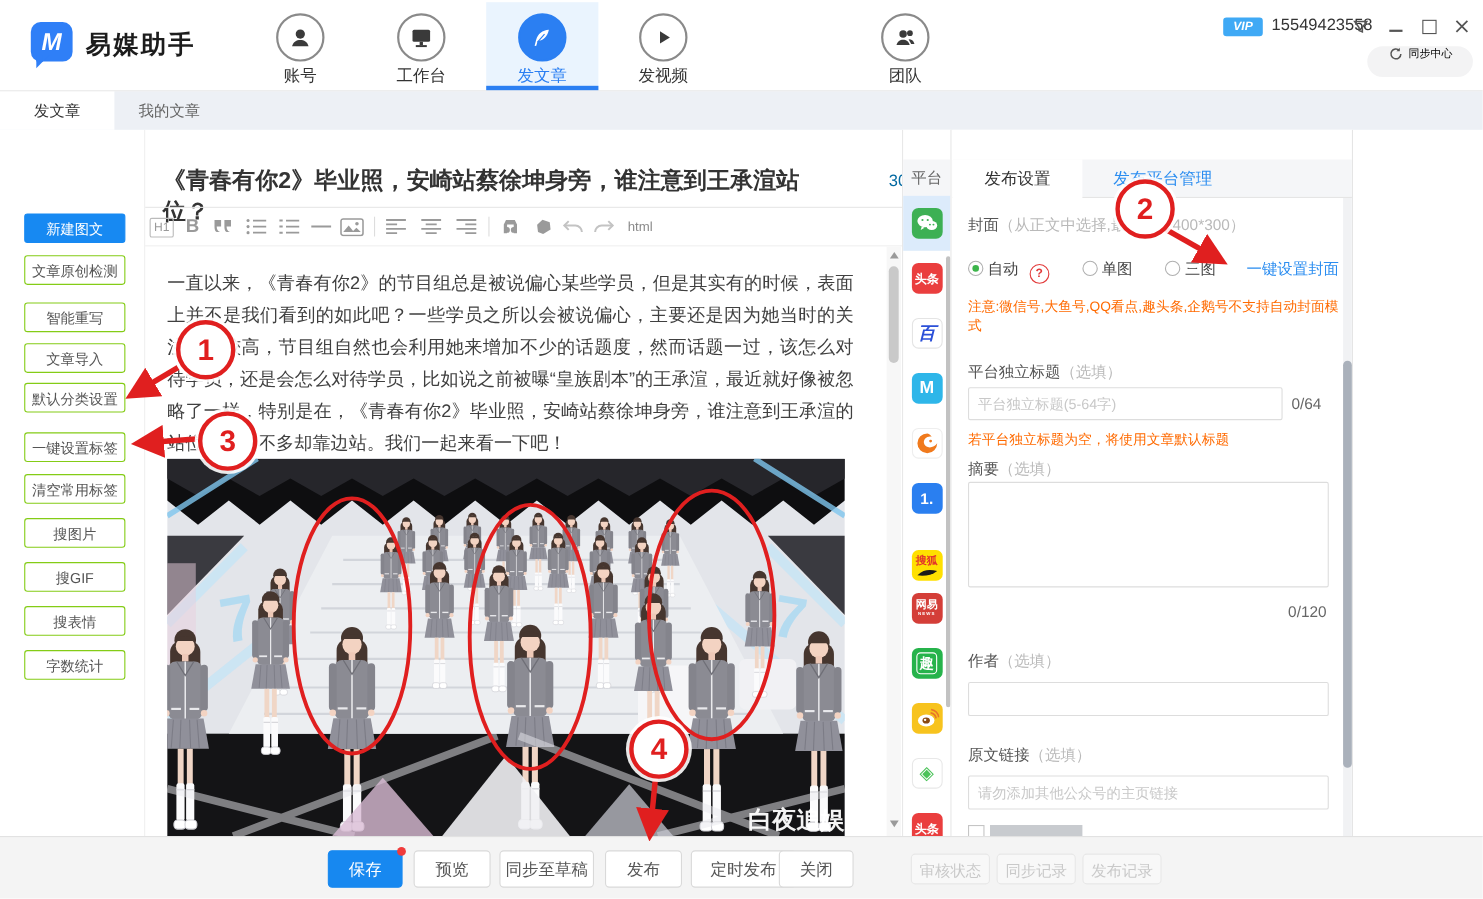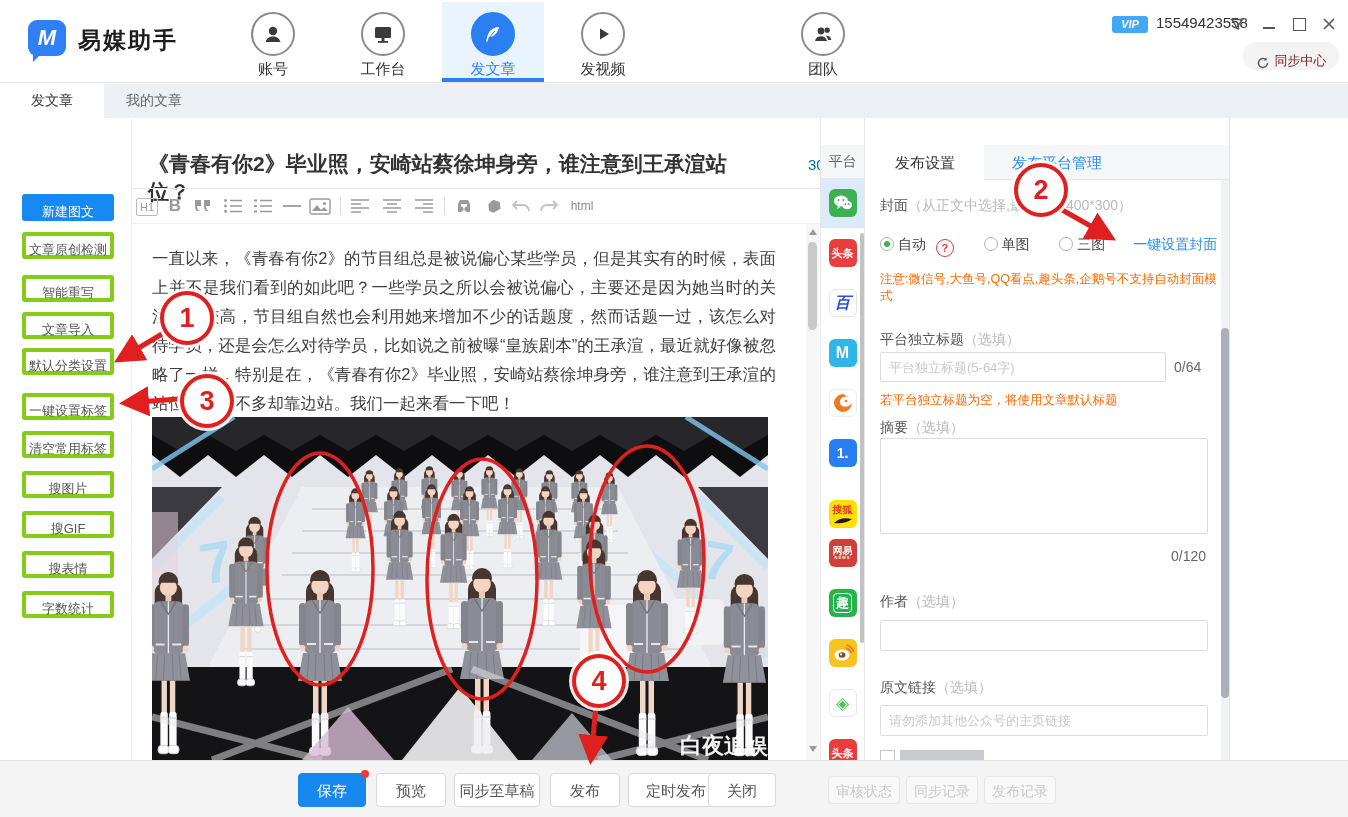--- a/index.html
+++ b/index.html
@@ -14,27 +14,27 @@
   .nav-item{position:absolute;top:2px;width:102px;height:80px;text-align:center;cursor:pointer;}
   .nav-item .cir{width:44px;height:44px;border-radius:50%;border:2px solid #8a8a8a;margin:10px auto 4px auto;display:flex;align-items:center;justify-content:center;box-sizing:border-box;}
   .nav-item .lbl{font-size:15px;color:#333;}
   .nav-item.active{background:#eaf4fe;}
   .nav-item.active .cir{background:#2b7ff2;border-color:#2b7ff2;}
   .nav-item.active .lbl{color:#2b7ff2;}
   .nav-item.active::after{content:"";position:absolute;left:0;bottom:0;width:100%;height:4px;background:#2b7ff2;}
   .vip{position:absolute;left:1112px;top:16px;width:36px;height:17px;background:#3fa9f5;border-radius:3px;color:#fff;font-size:11px;font-weight:bold;font-style:italic;text-align:center;line-height:17px;}
   .phone{position:absolute;left:1156px;top:14px;font-size:15px;color:#333;}
   .winbtn{position:absolute;top:14px;width:22px;height:20px;display:flex;align-items:center;justify-content:center;cursor:pointer;}
-  .sync-pill{position:absolute;left:1243px;top:42px;width:96px;height:28px;background:#f3f3f4;border-radius:15px;display:flex;align-items:flex-end;justify-content:center;gap:5px;font-size:13px;color:#7f1d1d;cursor:pointer;}
+  .sync-pill{position:absolute;left:1243px;top:42px;width:96px;height:28px;background:#f3f3f4;border-radius:15px;display:flex;align-items:flex-start;justify-content:center;gap:5px;font-size:10px;color:#000000;cursor:pointer;}
   
   .ptabs{position:absolute;left:0;top:82px;width:1348px;height:36px;background:#edf0f5;}
   .ptab{position:absolute;top:0;height:36px;line-height:36px;text-align:center;font-size:14px;color:#666;cursor:pointer;}
   .ptab.active{background:#fff;color:#333;}
   
-  .sbtn{position:absolute;left:22px;width:92px;height:27px;line-height:27px;background:#fff;border:4px solid #84cc16;border-radius:3px;text-align:center;font-size:13px;color:#555;cursor:pointer;box-sizing:border-box;}
+  .sbtn{position:absolute;left:22px;width:92px;height:27px;line-height:27px;background:#fff;border:1px solid #84cc16;border-radius:3px;text-align:center;font-size:13px;color:#555;cursor:pointer;box-sizing:border-box;}
   .sbtn.primary{background:#1789f2;border-color:#1789f2;color:#fff;}
   
   .ed-title{position:absolute;left:148px;top:150px;width:600px;font-size:21px;font-weight:bold;color:#333;}
   .ed-counter{position:absolute;left:768px;top:156px;font-size:15px;color:#0369a1;margin-left:40px;}
   .ed-line{position:absolute;background:#e7e7e7;height:1px;}
   .ticon{position:absolute;top:195px;width:24px;height:22px;display:flex;align-items:center;justify-content:center;color:#9a9a9a;cursor:pointer;font-size:14px;}
   .tsep{position:absolute;top:197px;width:1px;height:18px;background:#ddd;}
   .ed-body{position:absolute;left:152px;top:244px;width:624px;font-size:16.5px;line-height:29px;color:#404040;text-align:justify;}
   
   .sb-track{position:absolute;background:#f7f7f7;}

